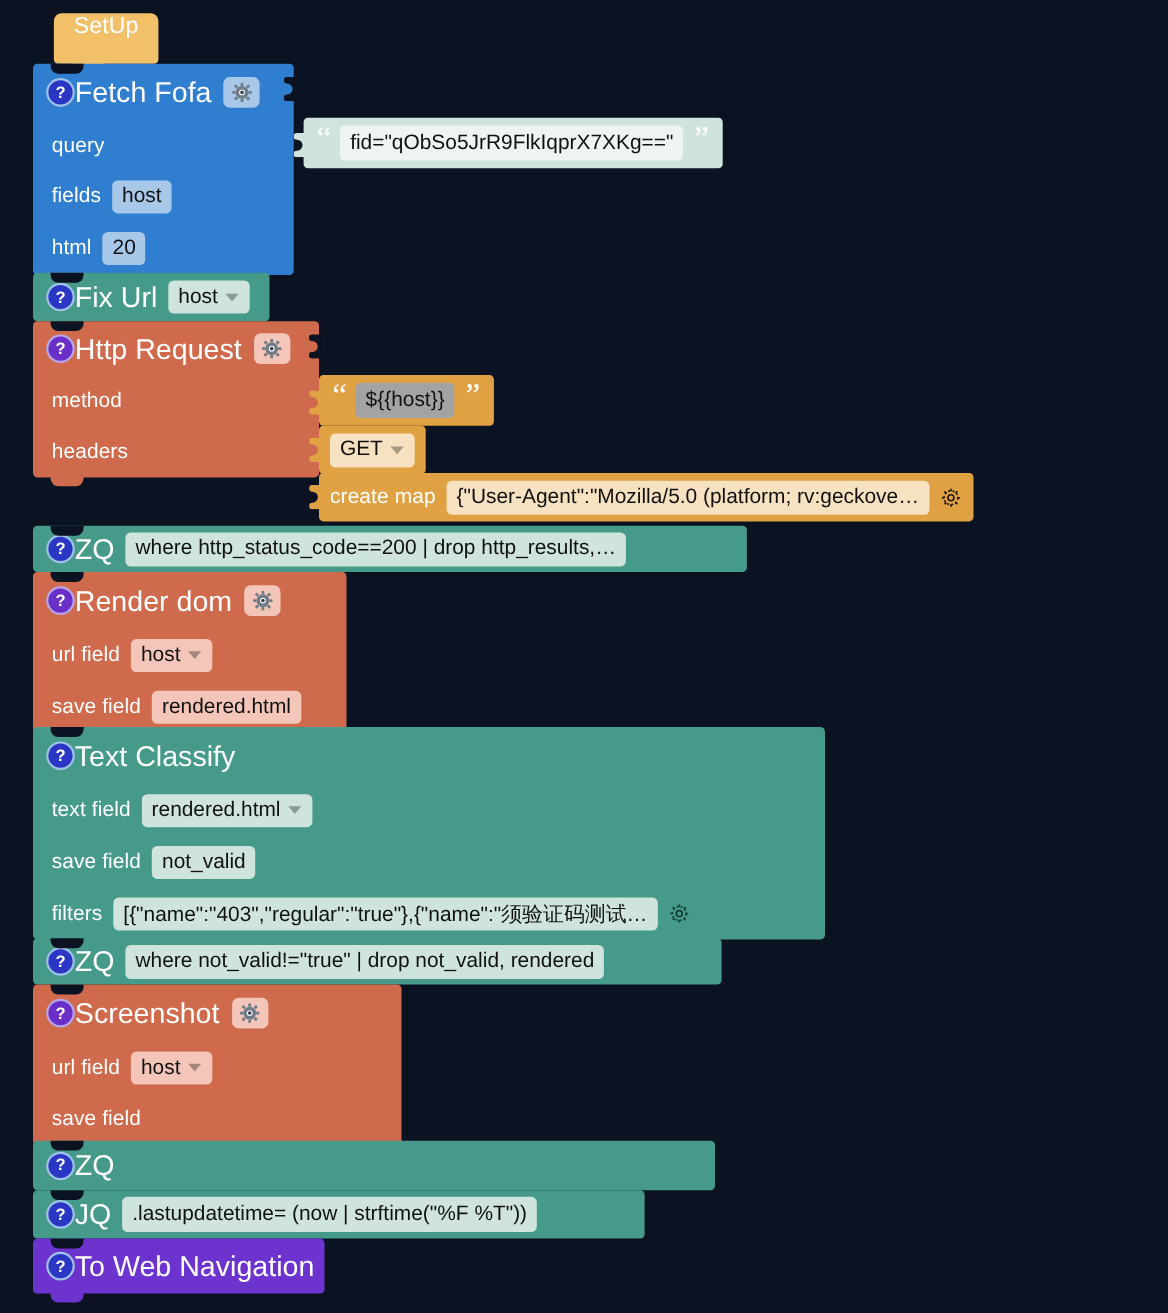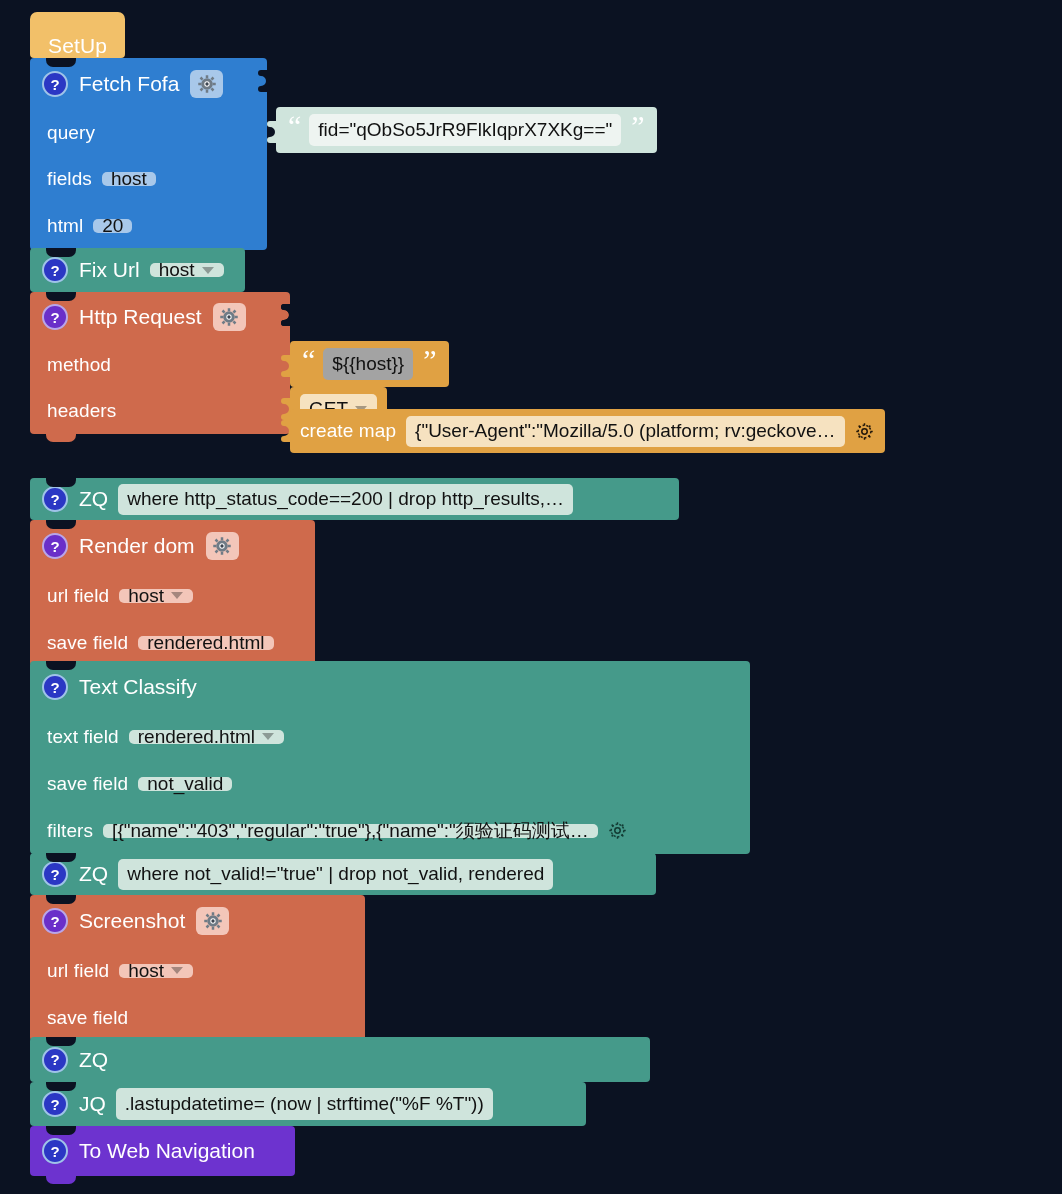--- a/index.html
+++ b/index.html
@@ -38,39 +38,38 @@
   .row.head { padding-left: 12px; }
 
   .lbl {
     color: #ffffff;
     font-size: 19px;
     letter-spacing: .1px;
     white-space: nowrap;
   }
   .title {
     color: #fff;
-    font-size: 21px;
+    font-size: 26px;
     white-space: nowrap;
-    margin-left: 11px;
   }
 
   
   .help {
     width: 26px; height: 26px; border-radius: 50%;
     display: flex; align-items: center; justify-content: center;
     font-size: 15px; font-weight: bold; color: #fff;
     flex: 0 0 auto;
   }
   .help.blue  { background: #2b37c4; border: 2px solid #9fc3e8; }
   .help.purple{ background: #6a2fc9; border: 2px solid #b9a6e8; }
 
   
   .chip {
     display: inline-flex; align-items: center;
-    height: 14px; padding: 0 9px;
+    height: 30px; padding: 0 9px;
     border-radius: 5px;
     font-size: 19px; color: #111;
     white-space: nowrap;
     margin-left: 10px;
   }
   .chip.nolead { margin-left: 0; }
   .chip .caret {
     width: 0; height: 0; margin-left: 7px; margin-right: 1px;
     border-left: 6px solid transparent;
     border-right: 6px solid transparent;
@@ -114,21 +113,21 @@
   
   .socket {
     position: absolute; right: -1px;
     width: 10px; height: 22px;
   }
 
   
   .hat {
     position: absolute;
     border-radius: 7px 7px 4px 4px;
-    display: flex; align-items: flex-end; justify-content: center;
+    display: flex; align-items: flex-start; justify-content: center; margin-left: 19px;
   }
   .hat .lbl { font-size: 21px; }
 </style>
 </head>
 <body style="background: rgb(11, 18, 34);">
 
 <div id="canvas">
 
   <div class="hat" style="left:30px; top:12px; width:95px; height:46px; background:#f2c069;">
     <span class="lbl">SetUp</span>
@@ -277,21 +276,21 @@
       <svg width="10" height="22" viewBox="0 0 10 22">
           <path d="M10 0 H3 a3 3 0 0 0 0 6 a5 5 0 0 1 0 10 a3 3 0 0 0 0 6 H10 Z" fill="#e0a143"></path>
         </svg>
     </span>
     <span class="chip nolead" style="background:#f6e2c0; height:31px;">
       <span>GET</span>
       <span class="caret"></span>
     </span>
   </div>
 
-  <div class="val" style="left:290px; top:409px; background:#e0a143; padding:0 10px; height:44px;">
+  <div class="val" style="left:290px; top:430px; background:#e0a143; padding:0 10px; height:44px;">
     <span class="plug" style="top:11px;">
       <svg width="10" height="22" viewBox="0 0 10 22">
           <path d="M10 0 H3 a3 3 0 0 0 0 6 a5 5 0 0 1 0 10 a3 3 0 0 0 0 6 H10 Z" fill="#e0a143"></path>
         </svg>
     </span>
     <span class="lbl">create map</span>
     <span class="chip" style="background:#f6e2c0; height:31px;">
       <span>{"User-Agent":"Mozilla/5.0 (platform; rv:geckove…</span>
     </span>
     <span class="gear-outline">

